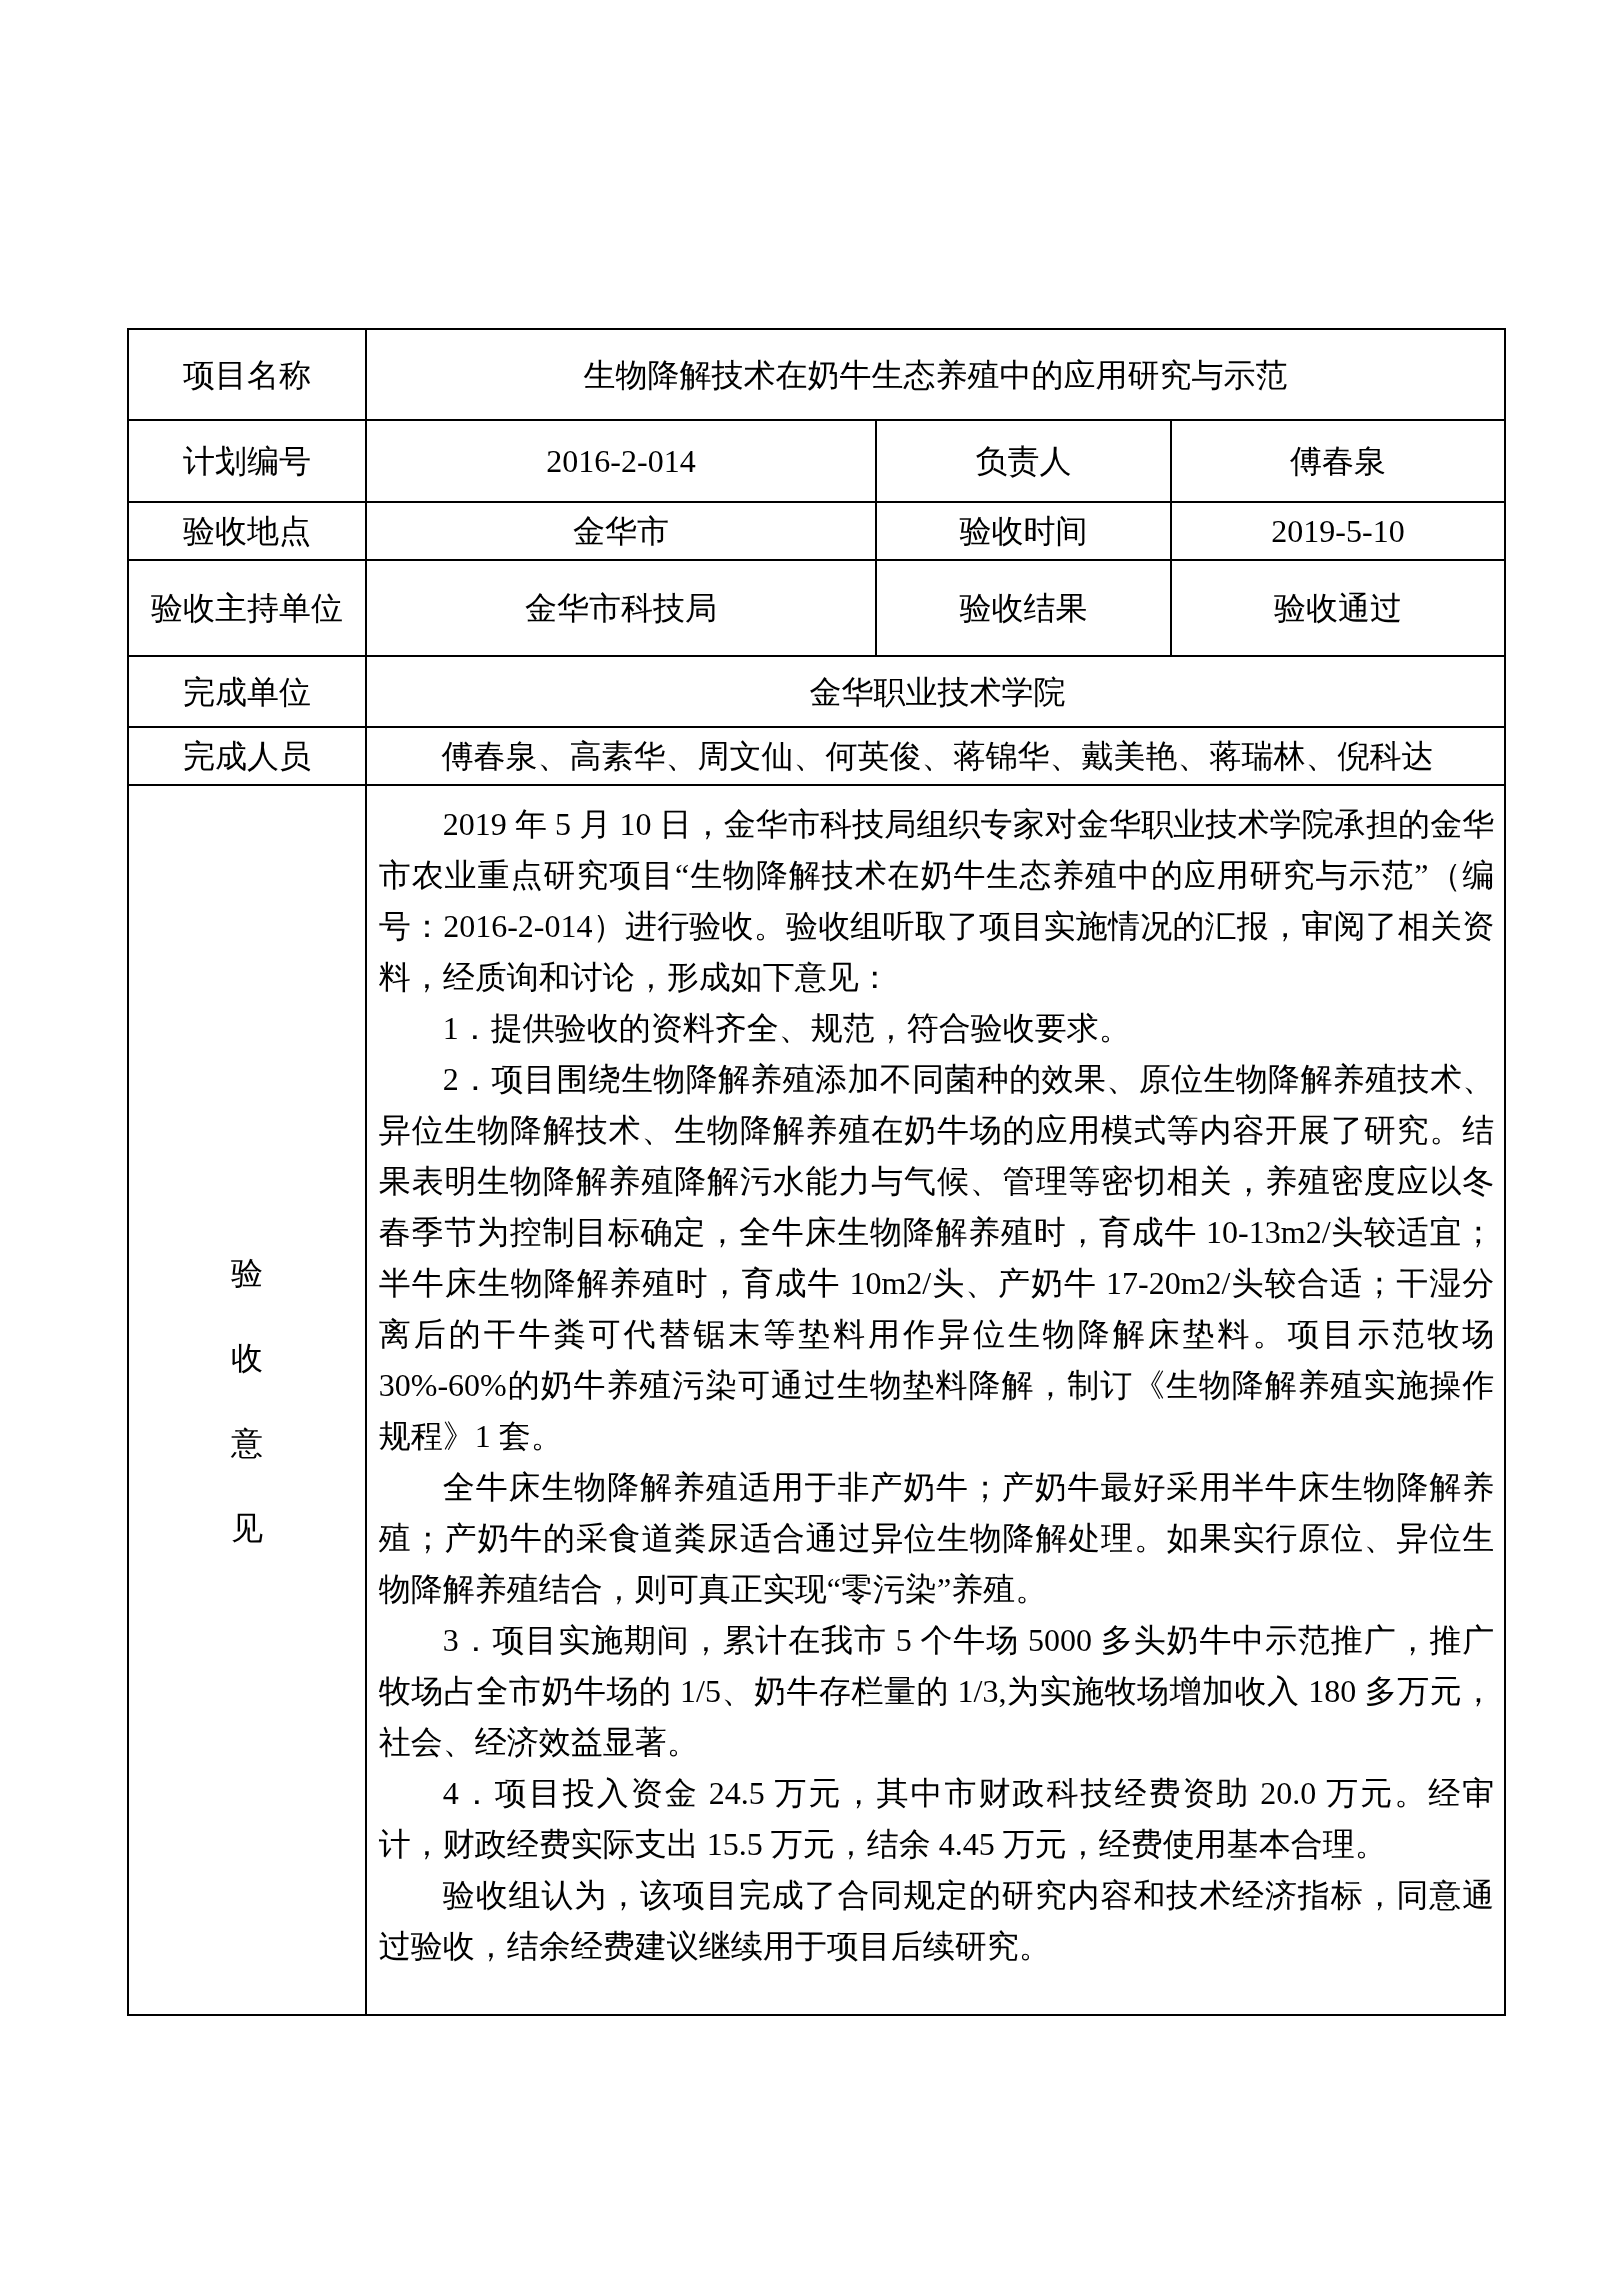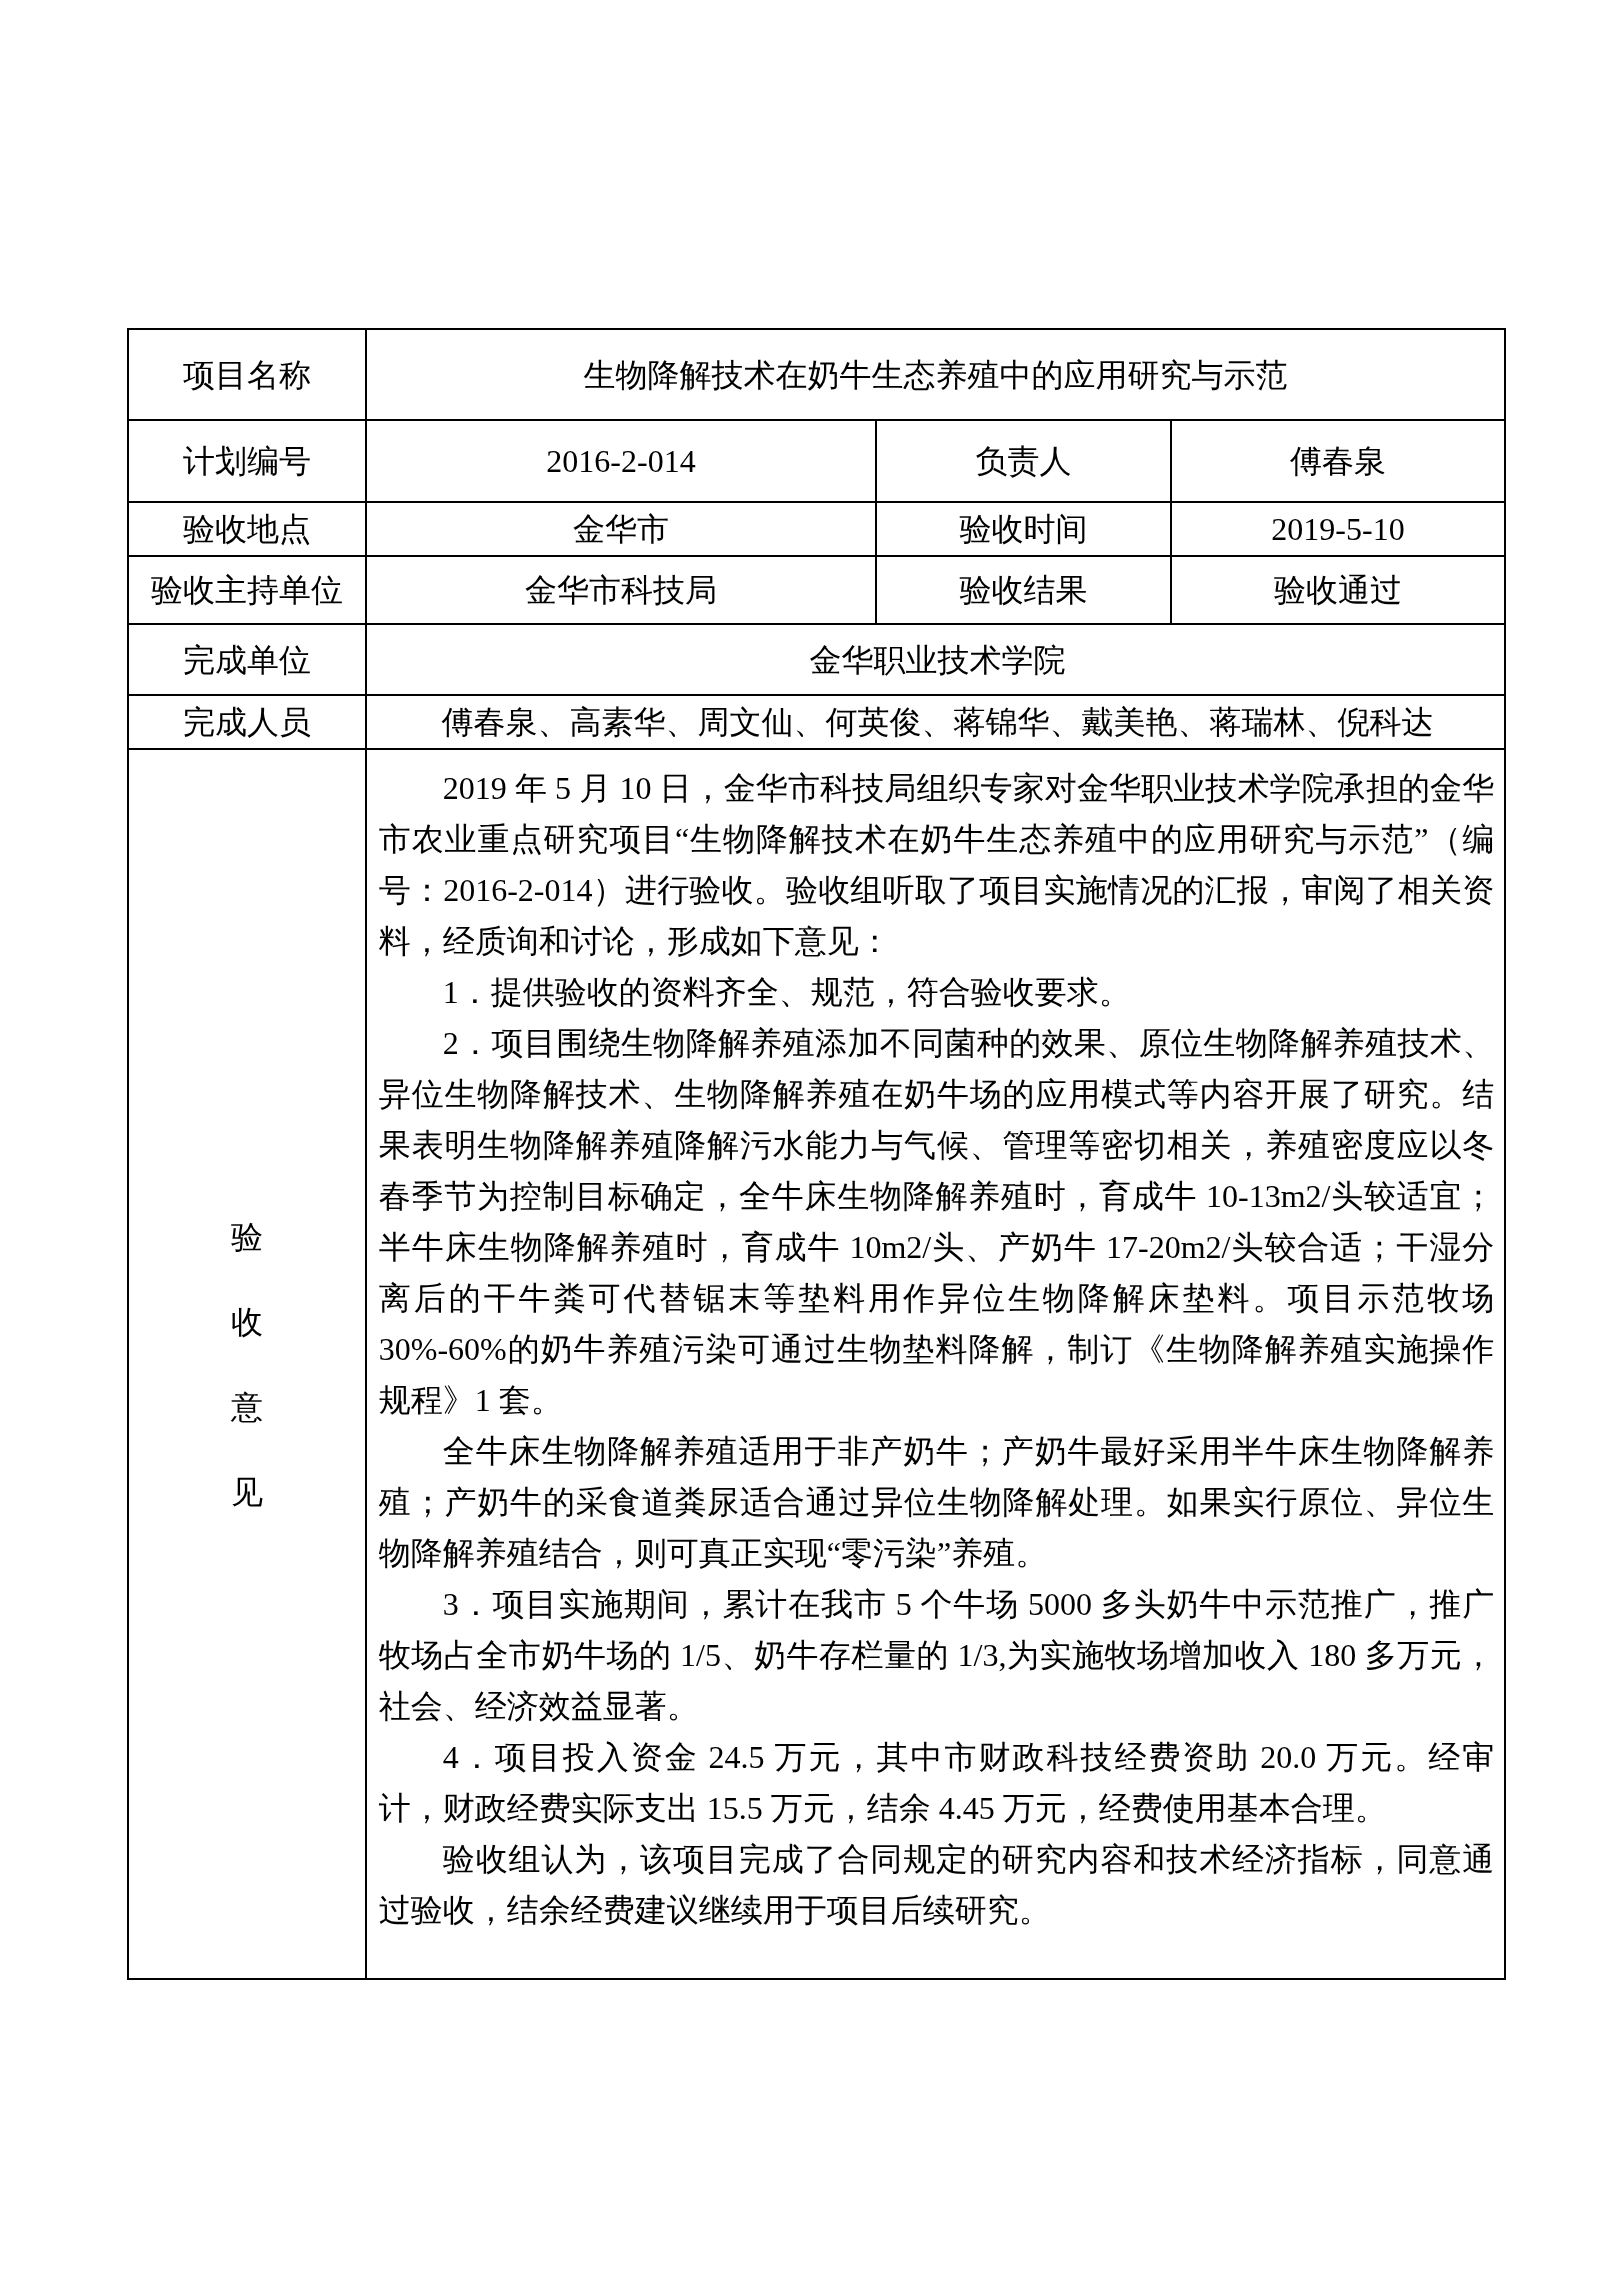--- a/index.html
+++ b/index.html
@@ -41,32 +41,32 @@
     table-layout: fixed;
     border-collapse: collapse;
     border: 2.9px solid #000000;
   }
   .doc-table td {
     border: 2px solid #000000;
     font-size: 32px;
     line-height: 1.25;
     text-align: center;
     vertical-align: middle;
-    padding: 0;
+    padding: 8px;
     overflow: hidden;
   }
   .doc-table td.left-cell {
     text-align: center;
     padding-left: 13.7px;
     padding-right: 9.8px;
   }
   tr.r1 { height: 91px; }
   tr.r2 { height: 82px; }
   tr.r3 { height: 54px; }
-  tr.r4 { height: 68px; }
+  tr.r4 { height: 96px; }
   tr.r5 { height: 71px; }
   tr.r6 { height: 54px; }
   tr.r7 { height: 76px; }
   tr.r8 { height: 1230px; }
   td.opinion-label-cell {
     vertical-align: middle;
   }
   .vstack {
     display: flex;
     flex-direction: column;

